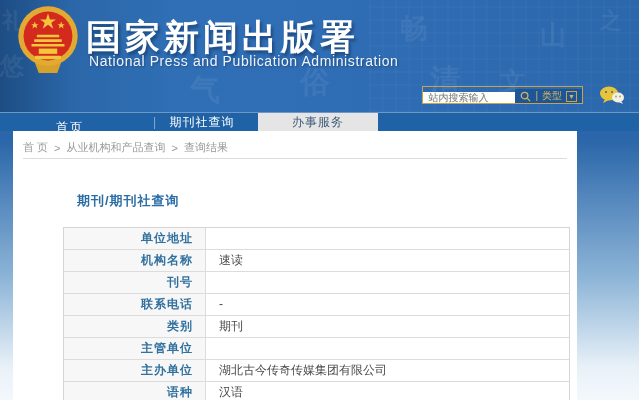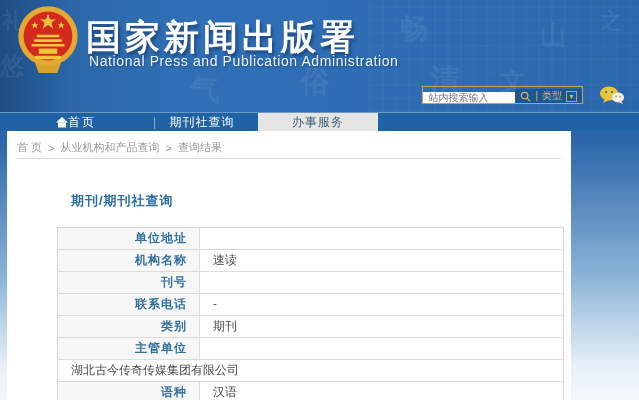--- a/index.html
+++ b/index.html
@@ -32,30 +32,30 @@
   .search-right{display:flex;align-items:center;background:#1d5697;padding:0 5px;gap:4px;}
   .gold-sep{color:#d7b25c;font-size:10px;line-height:1;}
   .type-label{font-size:10px;color:#d7b25c;white-space:nowrap;}
   .caret-box{width:11px;height:11px;border:1px solid #c7a250;display:flex;align-items:center;
              justify-content:center;font-size:7px;color:#d7b25c;box-sizing:border-box;}
   .wechat{position:absolute;right:14px;top:86px;width:26px;height:18px;cursor:pointer;}
 
   
   .nav{position:absolute;left:0;top:112px;width:639px;height:19px;background:#2062a6;
        border-top:1px solid rgba(255,255,255,.35);box-sizing:border-box;}
-  .nav-home{position:absolute;left:56px;top:0;height:19px;display:flex;align-items:center;
-            color:#fff;font-size:12px;letter-spacing:2px;cursor:pointer;}
+  .nav-home{position:absolute;left:56px;top:0;height:19px;display:flex;align-items:center;gap:6px;
+            color:#fff;font-size:12px;letter-spacing:2px;cursor:pointer;flex-direction:column;}
   .nav-sep{position:absolute;left:153px;top:2px;color:rgba(255,255,255,.45);font-size:12px;}
   .nav-info{position:absolute;left:162px;top:0;width:80px;height:19px;line-height:19px;text-align:center;
             color:#fff;font-size:12px;letter-spacing:1px;cursor:pointer;}
   .nav-active{position:absolute;left:258px;top:0;width:120px;height:19px;line-height:19px;text-align:center;
               background:#e5e5e5;color:#3c5a78;font-size:12px;letter-spacing:1px;cursor:pointer;}
 
   
-  .content{position:absolute;left:7px;top:131px;width:564px;height:269px;background:#ffffff;}
+  .content{position:absolute;left:13px;top:131px;width:564px;height:269px;background:#ffffff;}
   .crumbs{position:absolute;left:10px;top:9px;font-size:11px;color:#999;display:flex;gap:6px;
           align-items:center;white-space:nowrap;}
   .crumbs .crumb-link{cursor:pointer;}
   .rule{position:absolute;left:10px;right:10px;top:27px;border-top:1px solid #dcdcdc;}
   .page-title{position:absolute;left:64px;top:61px;font-size:13px;font-weight:bold;color:#2a6da5;
               letter-spacing:1px;}
   .info-table{position:absolute;left:50px;top:96px;width:507px;border:1px solid #d5d5d5;box-sizing:border-box;}
   .trow{display:flex;height:21px;border-bottom:1px solid #dcdcdc;}
   .trow:last-child{border-bottom:none;}
   .tlabel{width:142px;box-sizing:border-box;background:#f7f7f7;border-right:1px solid #dcdcdc;
@@ -170,20 +170,21 @@
         <div class="tvalue">-</div>
       </div>
       <div class="trow">
         <div class="tlabel">类别</div>
         <div class="tvalue">期刊</div>
       </div>
       <div class="trow">
         <div class="tlabel">主管单位</div>
       </div>
       <div class="trow">
+        <div class="tlabel">主办单位</div>
         <div class="tvalue">湖北古今传奇传媒集团有限公司</div>
       </div>
       <div class="trow">
         <div class="tlabel">语种</div>
         <div class="tvalue">汉语</div>
       </div>
     </div>
 
   </div>
 </div>

